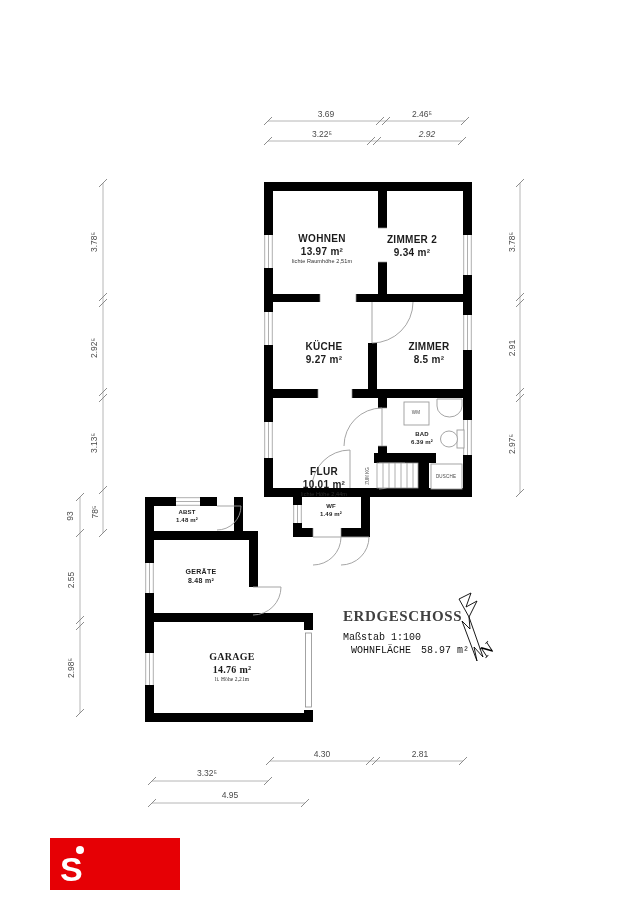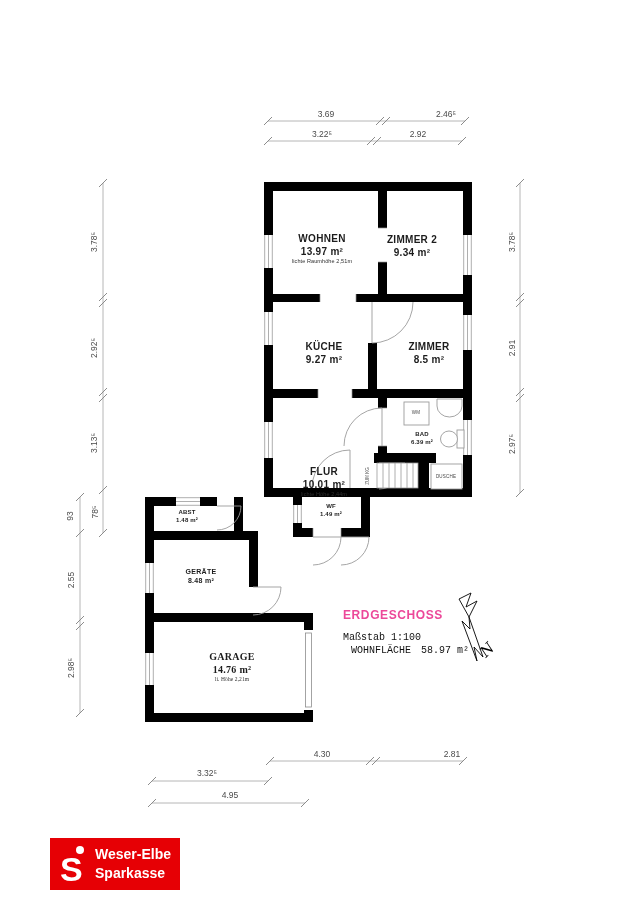--- a/index.html
+++ b/index.html
@@ -9,21 +9,21 @@
   .lbl{position:absolute;text-align:center;transform:translateX(-50%);
        color:#1c1c1c;line-height:1.3;white-space:nowrap;}
   .room-name,.room-area{font-size:10px;font-weight:700;letter-spacing:.3px;}
   .md .room-name,.md .room-area{font-size:7px;}
   .sm .room-name,.sm .room-area{font-size:6px;letter-spacing:.2px;}
   .room-note{font-size:5.5px;font-weight:400;color:#2e2e2e;letter-spacing:.1px;}
   .hdim{font-size:8.5px;color:#4a4a4a;}
   .vdim{font-size:8.5px;color:#4a4a4a;transform:translate(-50%,-50%) rotate(-90deg);}
   .tinylbl{font-size:4.5px;color:#444;letter-spacing:.2px;}
   .stairlbl{font-size:4.5px;color:#555;transform:translate(-50%,-50%) rotate(-90deg);}
-  .title-line1{position:absolute;font-size:12px;font-weight:700;letter-spacing:.6px;color:#ec4899;}
+  .title-line1{position:absolute;font-size:15px;font-weight:700;letter-spacing:.6px;color:#404040;font-family:Liberation Serif, serif;}
   .title-sub{position:absolute;font-size:10px;color:#111;font-family:Liberation Mono, monospace;}
   .logo{position:absolute;left:50px;top:838px;width:130px;height:52px;background:#e60005;
         display:flex;align-items:center;gap:7px;box-sizing:border-box;padding:4px 6px 4px 8px;}
   .logo-text{color:#fff;font-weight:700;font-size:14px;line-height:1.35;}
 </style>
 </head>
 <body>
 
 <div class="page">
 
@@ -189,38 +189,38 @@
     </g>
 
     <g>
       <path d="M459 599 L471 593 L466 607 L477 601 L469 617 Z" fill="#fff" stroke="#000" stroke-width="0.9"></path>
       <path d="M469 617 L483 657 L474 647 L477 661 L462 621 L470 629 Z" fill="#fff" stroke="#000" stroke-width="0.9"></path>
       <text transform="translate(486,658) rotate(-45)" font-family="DejaVu Serif, serif" font-style="italic" font-size="15" fill="#000">N</text>
     </g>
   </svg>
 
   <div class="lbl hdim" style="left:326px;top:109px;">3.69</div>
-  <div class="lbl hdim" style="left:446px;top:109px;">2.46⁵</div>
+  <div class="lbl hdim" style="left:422px;top:109px;">2.46⁵</div>
   <div class="lbl hdim" style="left:322px;top:129px;">3.22⁵</div>
-  <div class="lbl hdim" style="left:418px;top:129px;">2.92</div>
+  <div class="lbl hdim" style="left:427px;top:129px;font-style:italic;">2.92</div>
 
   <div class="lbl vdim" style="left:95px;top:242px;">3.78⁵</div>
   <div class="lbl vdim" style="left:95px;top:348px;">2.92⁵</div>
   <div class="lbl vdim" style="left:95px;top:443px;">3.13⁵</div>
   <div class="lbl vdim" style="left:96px;top:512px;">78⁵</div>
   <div class="lbl vdim" style="left:71px;top:516px;">93</div>
   <div class="lbl vdim" style="left:72px;top:580px;">2.55</div>
   <div class="lbl vdim" style="left:72px;top:668px;">2.98⁵</div>
 
   <div class="lbl vdim" style="left:513px;top:242px;">3.78⁵</div>
   <div class="lbl vdim" style="left:513px;top:348px;">2.91</div>
   <div class="lbl vdim" style="left:513px;top:444px;">2.97⁵</div>
 
   <div class="lbl hdim" style="left:322px;top:749px;">4.30</div>
-  <div class="lbl hdim" style="left:420px;top:749px;margin-left:32px;">2.81</div>
+  <div class="lbl hdim" style="left:420px;top:749px;">2.81</div>
   <div class="lbl hdim" style="left:207px;top:768px;text-align:center;">3.32⁵</div>
   <div class="lbl hdim" style="left:230px;top:790px;">4.95</div>
 
   <div class="lbl" style="left:322px;top:232px;">
     <div class="room-name">WOHNEN</div>
     <div class="room-area">13.97 m²</div>
     <div class="room-note">lichte Raumhöhe 2,51m</div>
   </div>
   <div class="lbl" style="left:412px;top:233px;">
     <div class="room-name">ZIMMER 2</div>
@@ -269,19 +269,15 @@
   <div class="title-sub" style="left:343px;top:632px;">Maßstab 1:100</div>
   <div class="title-sub" style="left:343px;top:645px;margin-left:8px;">
     <span>WOHNFLÄCHE</span><span style="margin-left:10px;">58.97 m²</span>
   </div>
 
   <div class="logo">
     <svg width="30" height="42" viewBox="0 0 30 42">
       <circle cx="22" cy="7" r="4" fill="#fff"></circle>
       <text x="2" y="38" font-family="Liberation Sans, sans-serif" font-weight="bold" font-size="34" fill="#fff">S</text>
     </svg>
-    <div class="logo-text">
-      <div>Weser-Elbe</div>
-      <div>Sparkasse</div>
-    </div>
   </div>
 
 </div>
 
 </body></html>

